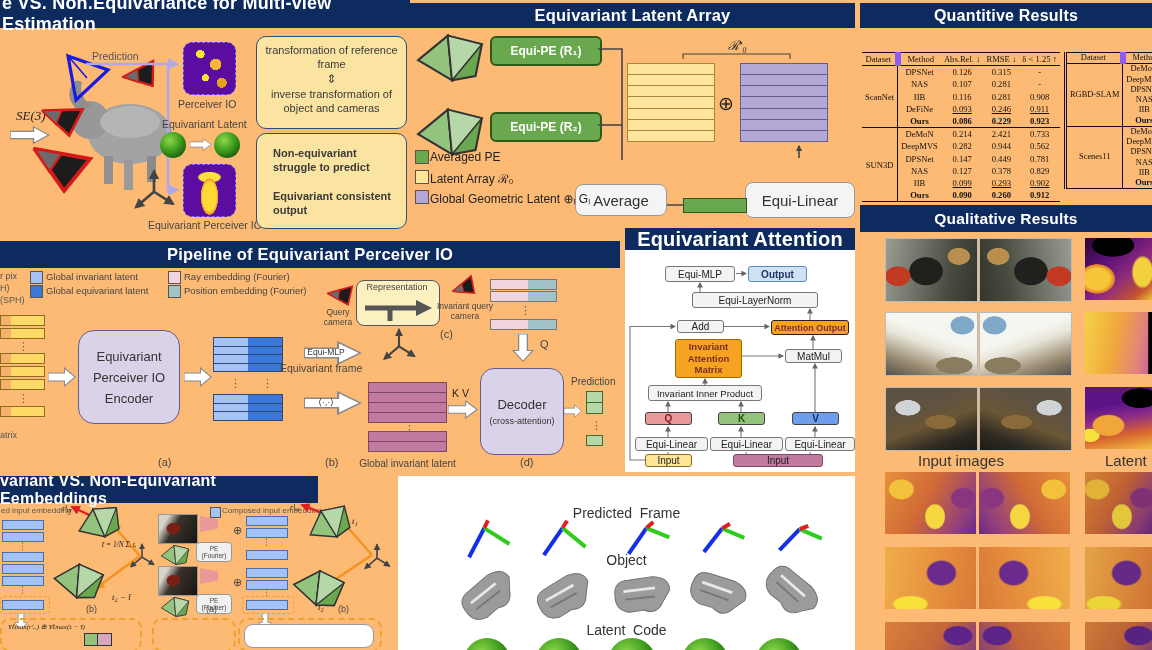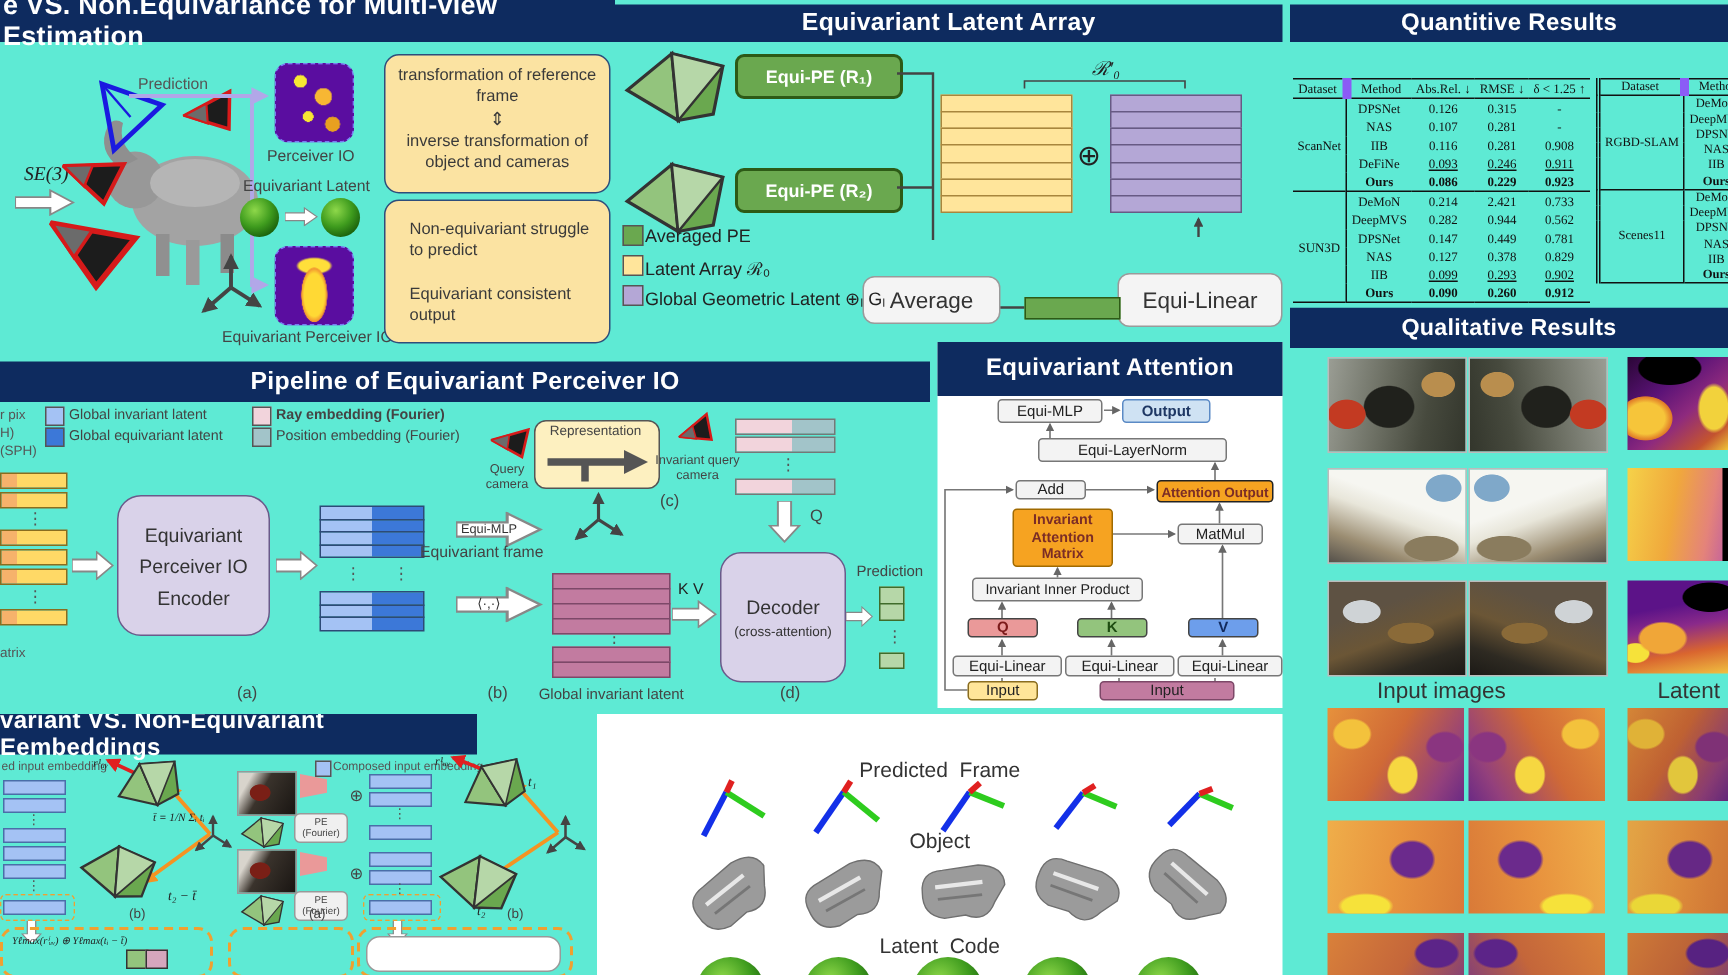--- a/index.html
+++ b/index.html
@@ -1,16 +1,16 @@
 <!DOCTYPE html>
 <html><head>
 <meta charset="utf-8">
 <style>
   html,body{margin:0;padding:0;background:#fff;}
-  #canvas{position:relative;width:1152px;height:650px;overflow:hidden;background:#5eead4;
+  #canvas{position:relative;width:1152px;height:650px;overflow:hidden;background:#fdba74;
           font-family:"Liberation Sans",sans-serif;color:#222;}
   .ab{position:absolute;}
   section{position:absolute;}
   .hdr{position:absolute;background:#0e2b5f;color:#fff;font-weight:bold;
        display:flex;align-items:center;justify-content:center;letter-spacing:.2px;}
   .note{position:absolute;background:#fbe3a2;border:1.6px solid #2e4d7b;border-radius:10px;
         font-size:11px;color:#3a3a3a;line-height:1.3;padding:6px 8px;box-sizing:border-box;}
   .gbtn{position:absolute;background:#6aa84f;border:2px solid #2d5a16;border-radius:6px;color:#fff;
         font-weight:bold;font-size:12px;display:flex;align-items:center;justify-content:center;}
   .graybox{position:absolute;background:#f4f4f4;border:1.6px solid #9a9a9a;border-radius:8px;
@@ -195,21 +195,21 @@
     <span class="lbl" style="left:148px;top:219px;font-size:10.5px;">Equivariant Perceiver IO</span>
     <svg class="ab" style="left:128px;top:162px;" width="52" height="56">
         <use href="#s-triad" width="52" height="56"></use>
       </svg>
 
     <div class="note" style="left:256px;top:36px;width:151px;height:93px;text-align:center;">
       <span>transformation of reference frame</span><br>
       <span style="font-size:12px;">⇕</span><br>
       <span>inverse transformation of object and cameras</span>
     </div>
-    <div class="note" style="left:256px;top:133px;width:151px;height:96px;padding-left:16px;padding-top:12px;">
+    <div class="note" style="left:256px;top:133px;width:151px;height:96px;padding-left:16px;padding-top:12px;font-weight:bold;">
       <span>Non-equivariant struggle to predict</span><br><br>
       <span>Equivariant consistent output</span>
     </div>
   </section>
 
   <section id="p-latent" style="left:410px;top:0;width:445px;height:232px;">
     <div class="hdr" style="left:0;top:3px;width:445px;height:25px;font-size:16.5px;">
       <span>Equivariant Latent Array</span>
     </div>
     <svg class="ab" style="left:6px;top:32px;" width="68" height="52">
@@ -414,21 +414,21 @@
     <span class="lbl" style="left:0;top:31px;font-size:9px;color:#555;">r pix</span>
     <span class="lbl" style="left:0;top:43px;font-size:9px;color:#555;">H)</span>
     <span class="lbl" style="left:0;top:55px;font-size:9px;color:#555;">(SPH)</span>
     <span class="lbl" style="left:0;top:190px;font-size:9px;color:#555;">atrix</span>
 
     <div class="swatch" style="left:30px;top:31px;width:11px;height:11px;background:#a4c2f4;"></div>
     <span class="lbl" style="left:46px;top:31px;font-size:9.5px;">Global invariant latent</span>
     <div class="swatch" style="left:30px;top:45px;width:11px;height:11px;background:#3c78d8;"></div>
     <span class="lbl" style="left:46px;top:45px;font-size:9.5px;">Global equivariant latent</span>
     <div class="swatch" style="left:168px;top:31px;width:11px;height:11px;background:#f2d4dc;"></div>
-    <span class="lbl" style="left:184px;top:31px;font-size:9.5px;font-weight:bold;">Ray embedding (Fourier)</span>
+    <span class="lbl" style="left:184px;top:31px;font-size:9.5px;">Ray embedding (Fourier)</span>
     <div class="swatch" style="left:168px;top:45px;width:11px;height:11px;background:#a2c4c9;"></div>
     <span class="lbl" style="left:184px;top:45px;font-size:9.5px;">Position embedding (Fourier)</span>
 
     <div class="ybar" style="left:0;top:75px;"></div>
     <div class="ybar" style="left:0;top:88px;"></div>
     <div class="ybar" style="left:0;top:113px;"></div>
     <div class="ybar" style="left:0;top:126px;"></div>
     <div class="ybar" style="left:0;top:139px;"></div>
     <div class="ybar" style="left:0;top:166px;"></div>
     <span class="vdots" style="left:18px;top:101px;">⋮</span>
@@ -548,21 +548,21 @@
         <div></div>
         <div></div>
       </div>
     <span class="vdots" style="left:591px;top:180px;">⋮</span>
     <div class="stripes gr-arr" style="left:586px;top:196px;width:17px;height:10px;">
         <div></div>
       </div>
   </section>
 
   <section id="p-attention" style="left:625px;top:228px;width:230px;height:244px;background:#fff;">
-    <div class="hdr" style="left:0;top:0;width:230px;height:36px;font-size:16px;align-items:center;">
+    <div class="hdr" style="left:0;top:0;width:230px;height:22px;font-size:20px;align-items:center;">
       <span>Equivariant Attention</span>
     </div>
     <svg class="ab" style="left:0;top:0;" width="230" height="244" viewBox="0 0 230 244">
       <g stroke="#777" stroke-width="1.1" fill="none">
         <line x1="75" y1="64" x2="75" y2="55" marker-end="url(#ah)"></line>
         <line x1="111" y1="45.5" x2="121" y2="45.5" marker-end="url(#ah)"></line>
         <line x1="185" y1="92" x2="185" y2="81" marker-end="url(#ah)"></line>
         <line x1="99" y1="98.5" x2="144" y2="98.5" marker-end="url(#ah)"></line>
         <line x1="80" y1="157" x2="80" y2="151" marker-end="url(#ah)"></line>
         <line x1="117" y1="128" x2="158" y2="128" marker-end="url(#ah)"></line>

